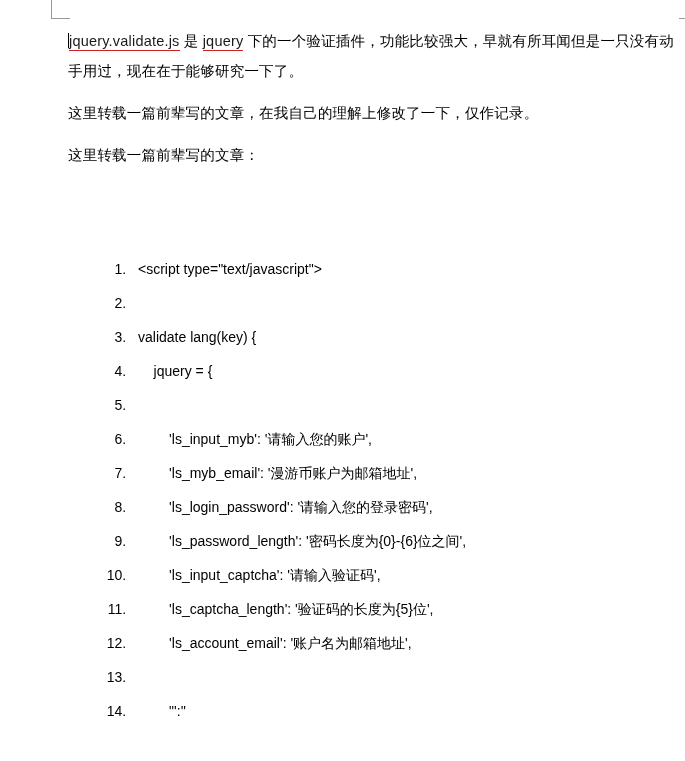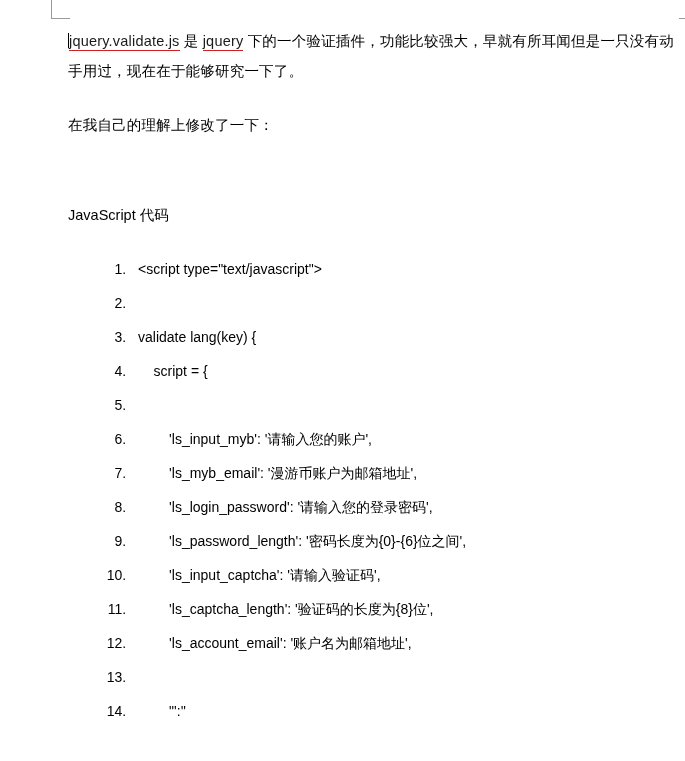--- a/index.html
+++ b/index.html
@@ -114,43 +114,43 @@
   <div class="crop tl"></div>
   <div class="crop tr"></div>
   <div class="margin-line-left"></div>
 
   <div class="content">
 
     <p class="para"><span class="caret"></span><a class="link" href="#">jquery.validate.js</a><span> 是 </span><a class="link" href="#">jquery</a><span> 下的一个验证插件，功能比较强大，早就有所耳闻但是一只没有动手用过，现在在于能够研究一下了。</span></p>
 
     <div class="spacer-sm"></div>
 
+    <p class="para">这里转载一篇前辈写的文章，在我自己的理解上修改了一下，仅作记录。</p>
 
     <div class="spacer-sm"></div>
 
-    <p class="para">在我自己的理解上修改了一下：</p>
+    <p class="para">这里转载一篇前辈写的文章：</p>
 
     <div class="spacer-lg"></div>
     <div class="spacer-md"></div>
 
-    <p class="code-title">JavaScript 代码</p>
 
     <div class="spacer-md"></div>
 
     <ol class="code">
       <li><span class="ln">&lt;script type="text/javascript"&gt;</span></li>
       <li><span class="ln"></span></li>
       <li><span class="ln">validate lang(key) {</span></li>
-      <li><span class="ln">    script = {</span></li>
+      <li><span class="ln">    jquery = {</span></li>
       <li><span class="ln"></span></li>
       <li><span class="ln">        'ls_input_myb': '请输入您的账户',</span></li>
       <li><span class="ln">        'ls_myb_email': '漫游币账户为邮箱地址',</span></li>
       <li><span class="ln">        'ls_login_password': '请输入您的登录密码',</span></li>
       <li><span class="ln">        'ls_password_length': '密码长度为{0}-{6}位之间',</span></li>
       <li><span class="ln">        'ls_input_captcha': '请输入验证码',</span></li>
-      <li><span class="ln">        'ls_captcha_length': '验证码的长度为{8}位',</span></li>
+      <li><span class="ln">        'ls_captcha_length': '验证码的长度为{5}位',</span></li>
       <li><span class="ln">        'ls_account_email': '账户名为邮箱地址',</span></li>
       <li><span class="ln"></span></li>
       <li><span class="ln">        "':''</span></li>
     </ol>
 
   </div>
 </div>
 
 </body></html>

